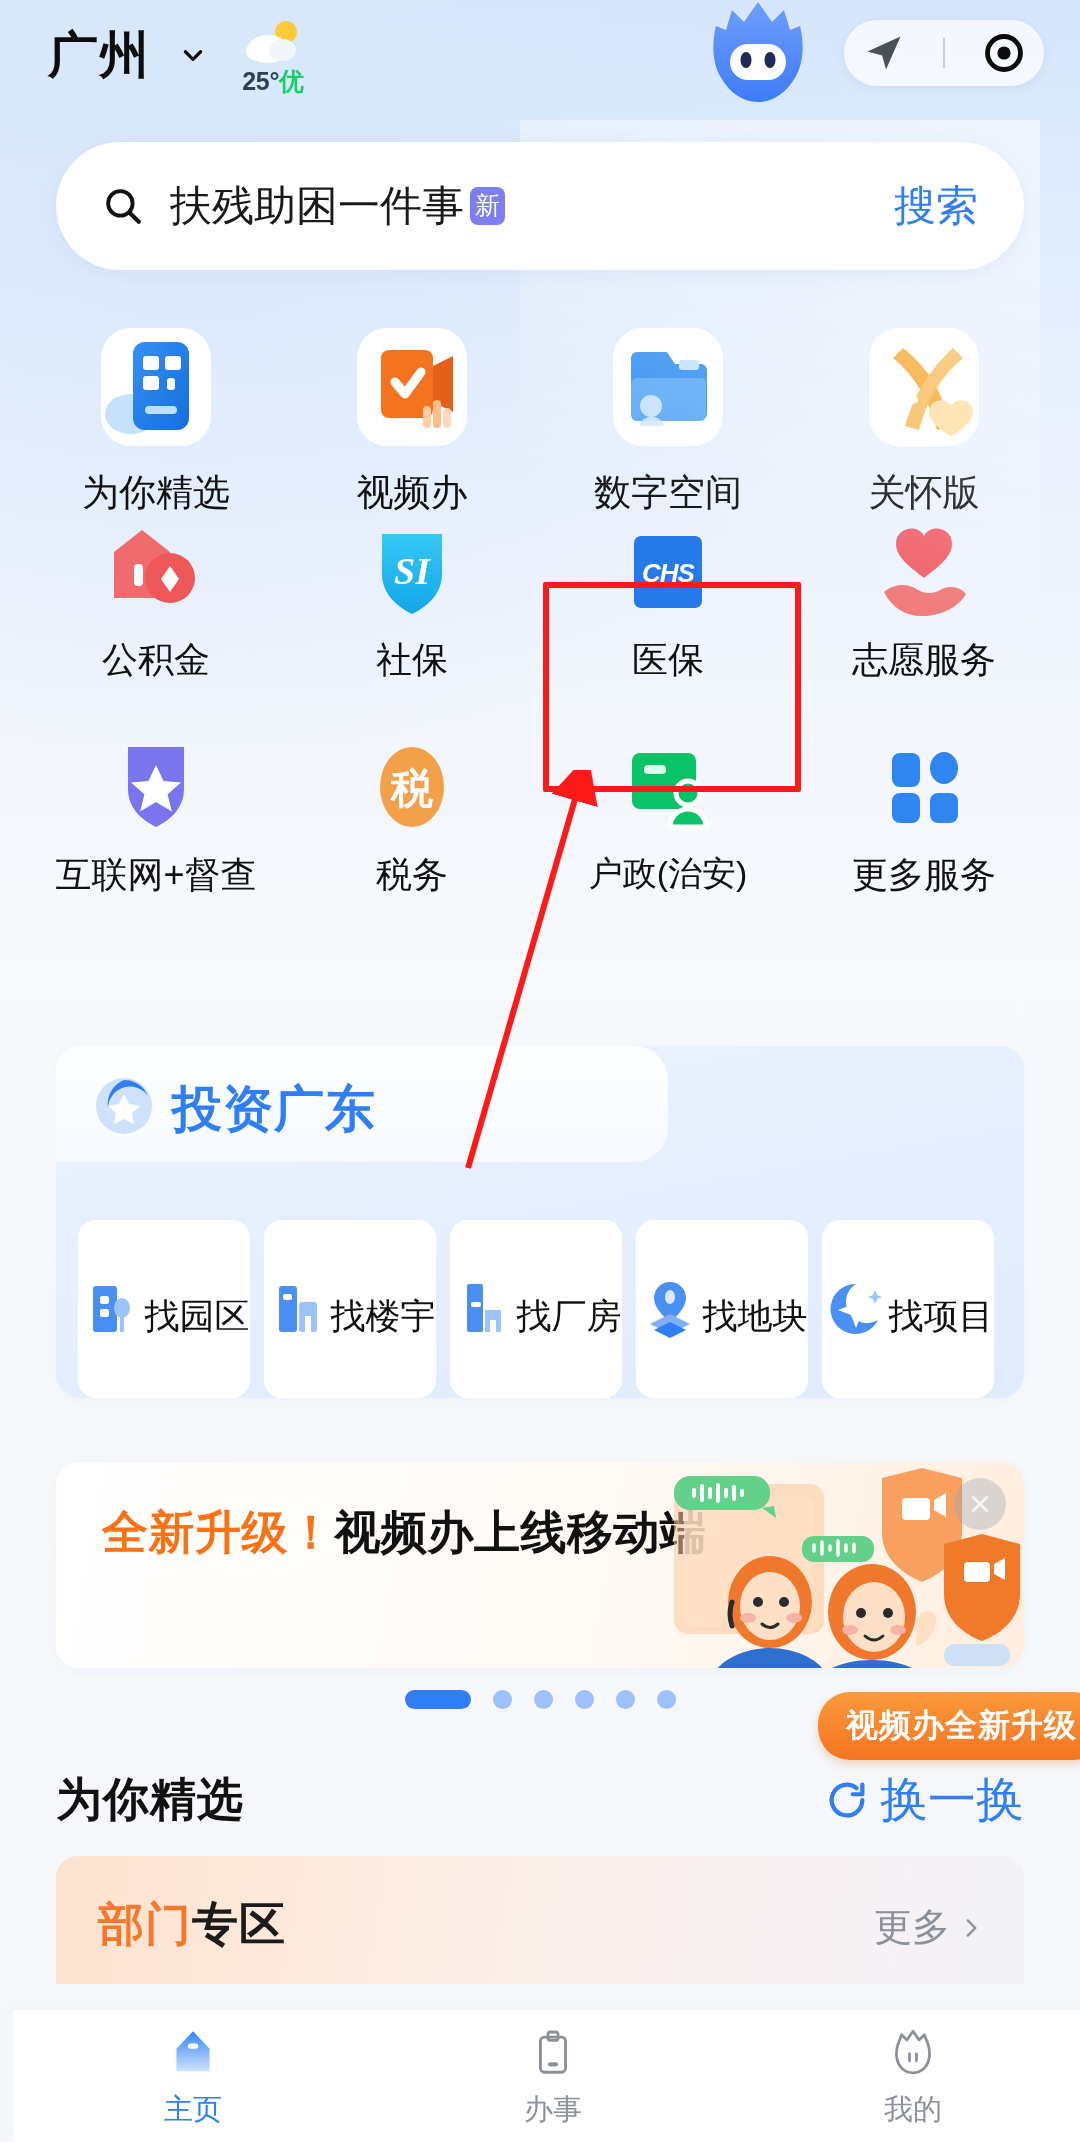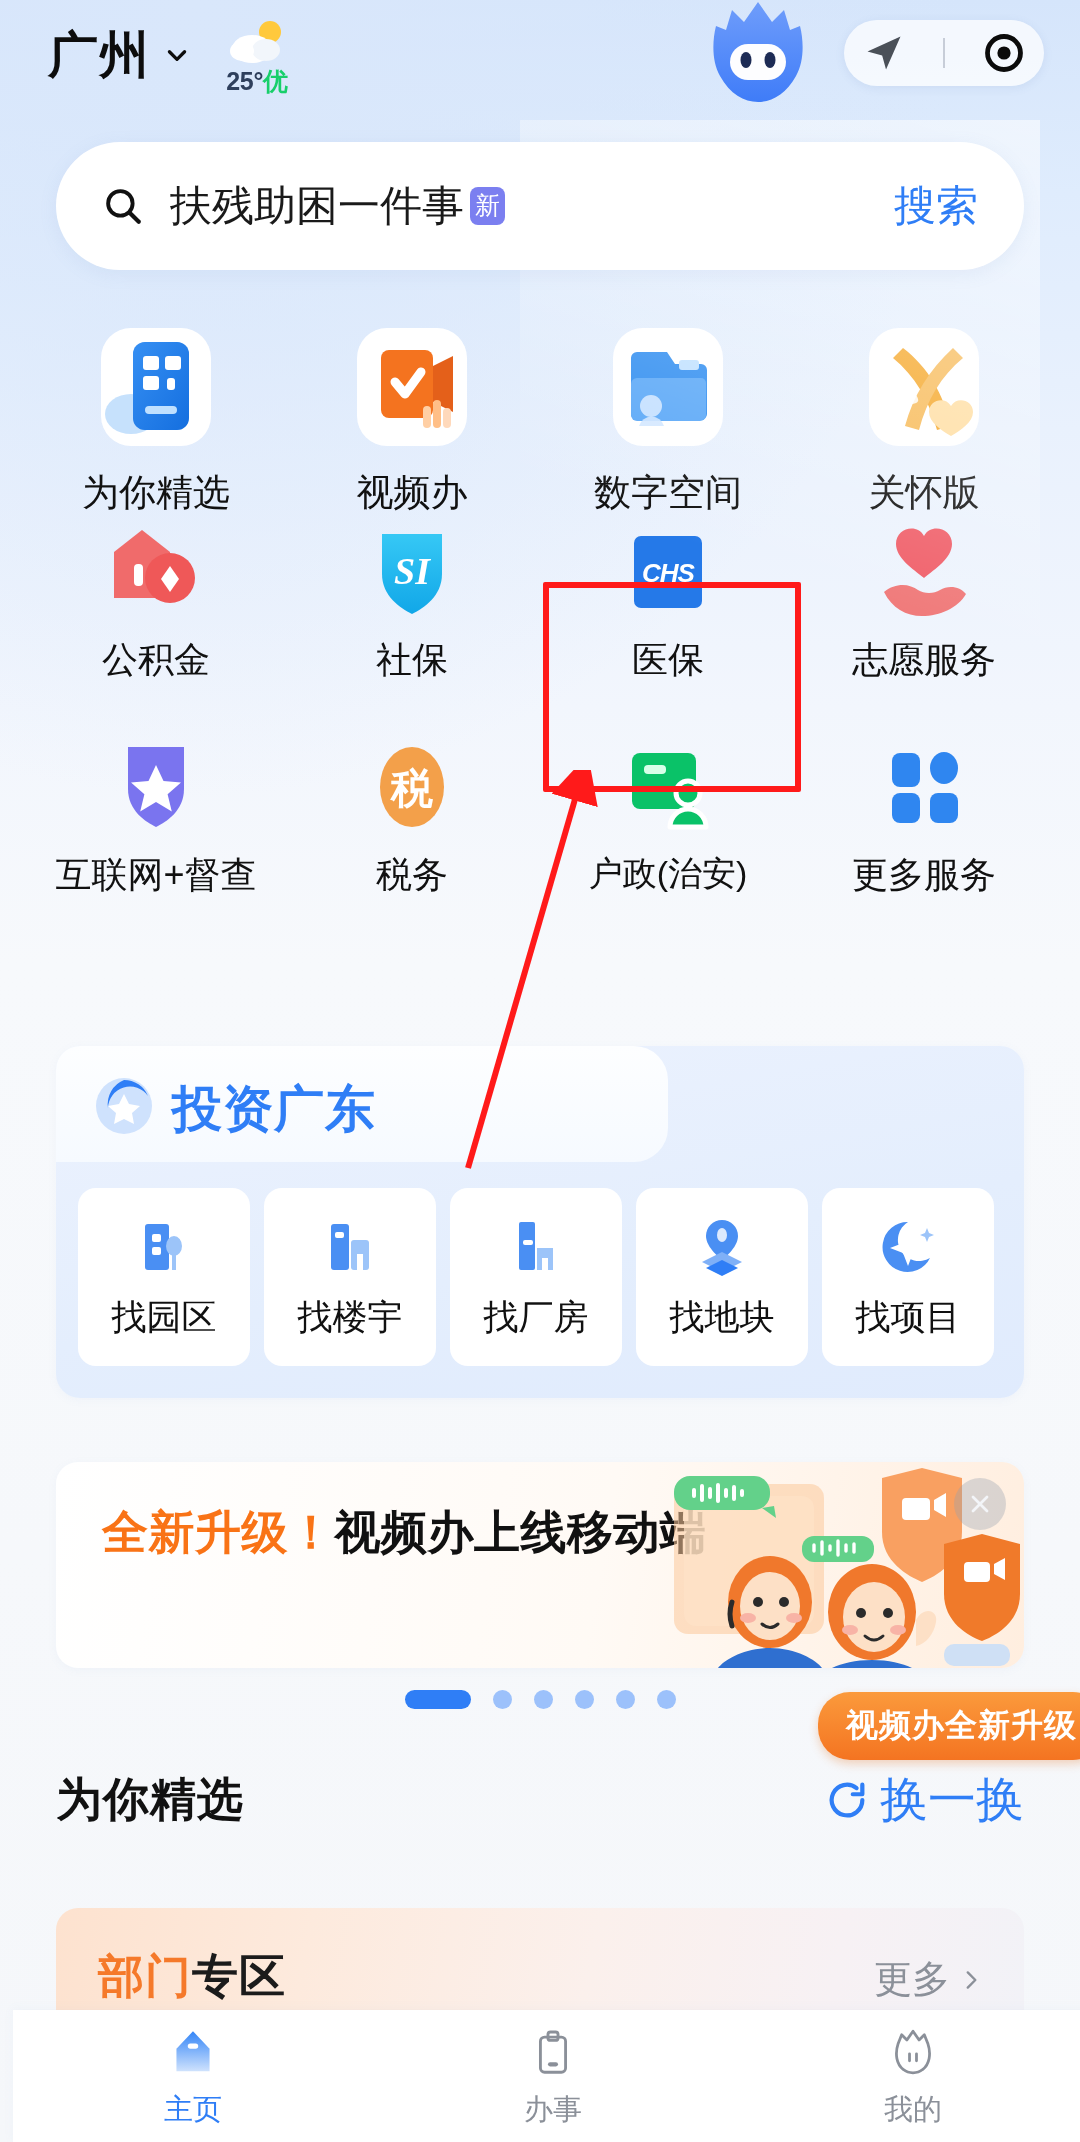--- a/index.html
+++ b/index.html
@@ -24,21 +24,21 @@
     position:absolute; left:520px; top:120px; width:520px; height:760px;
     background:linear-gradient(200deg, rgba(255,255,255,.55) 0%, rgba(255,255,255,0) 58%);
     pointer-events:none;
   }
 
   
   .header {
     position:absolute; left:0; top:0; width:1080px; height:110px;
     display:flex; align-items:center; z-index:5;
   }
-  .city-wrap { display:flex; align-items:center; margin-left:48px; }
+  .city-wrap { display:flex; align-items:center; margin-left:48px;gap:16px; }
   .city-name { font-size:50px; font-weight:700; color:#0d0d0d; letter-spacing:1px; line-height:1; }
   .chev-down { margin-left:14px; width:26px; height:26px; }
 
   .weather { margin-left:36px; display:flex; flex-direction:column; align-items:center; line-height:1; }
   .weather-ico { width:62px; height:48px; position:relative; }
   .weather-txt { margin-top:4px; font-size:25px; font-weight:700; letter-spacing:-.3px; }
   .w-temp { color:#2e3f5c; }
   .w-aqi  { color:#17cf6a; }
 
   .mascot { position:absolute; left:700px; top:-4px; width:116px; height:112px; }
@@ -118,21 +118,21 @@
     border-radius:44px 24px 24px 44px;
     display:flex; align-items:center; justify-content:flex-end;
     padding-right:32px; gap:14px;
   }
   .invest-tab span { font-size:36px; font-weight:700; color:#1158cc; letter-spacing:1px; }
   .chev-circle { width:40px; height:40px; flex:none; }
 
   .invest-items { display:flex; gap:14px; padding:0 22px; }
   .inv-item {
     width:172px; height:178px; background:#fff; border-radius:18px;
-    display:flex; flex-direction:column; align-items:center; justify-content:center;
+    display:flex; flex-direction:row; align-items:center; justify-content:center;margin-top:32px;
   }
   .inv-item .ii-ico { width:66px; height:66px; }
   .inv-item .ii-lbl { margin-top:14px; font-size:35px; color:#111; }
 
   
   .promo {
     position:absolute; left:56px; top:1462px; width:968px; height:206px;
     background:linear-gradient(100deg,#ffffff 0%, #fffaf5 56%, #ffeedf 100%);
     border-radius:22px; overflow:hidden;
     box-shadow:0 2px 10px rgba(120,150,200,.06);
@@ -170,21 +170,21 @@
   
   .feat-head {
     position:absolute; left:56px; top:1768px; width:968px;
     display:flex; align-items:center;
   }
   .feat-title { font-size:46px; font-weight:700; color:#111; letter-spacing:1px; }
   .feat-refresh { margin-left:auto; display:flex; align-items:center; gap:10px; }
   .feat-refresh .rtxt { font-size:48px; color:#2f7ef6; }
 
   .dept-card {
-    position:absolute; left:56px; top:1908px; width:968px; height:128px;
+    position:absolute; left:56px; top:1856px; width:968px; height:128px;
     border-radius:22px 22px 0 0;
     background:linear-gradient(100deg,#fde2cf 0%, #fdeadd 26%, #fbf0ec 55%, #f7f1f4 80%, #f2f2f7 100%);
     overflow:hidden;
   }
   .dept-title {
     position:absolute; left:42px; top:38px; font-size:46px; font-weight:800; letter-spacing:1px;
   }
   .dept-title .o { color:#f5792a; }
   .dept-title .b { color:#1b1b1b; }
   .dept-more {

